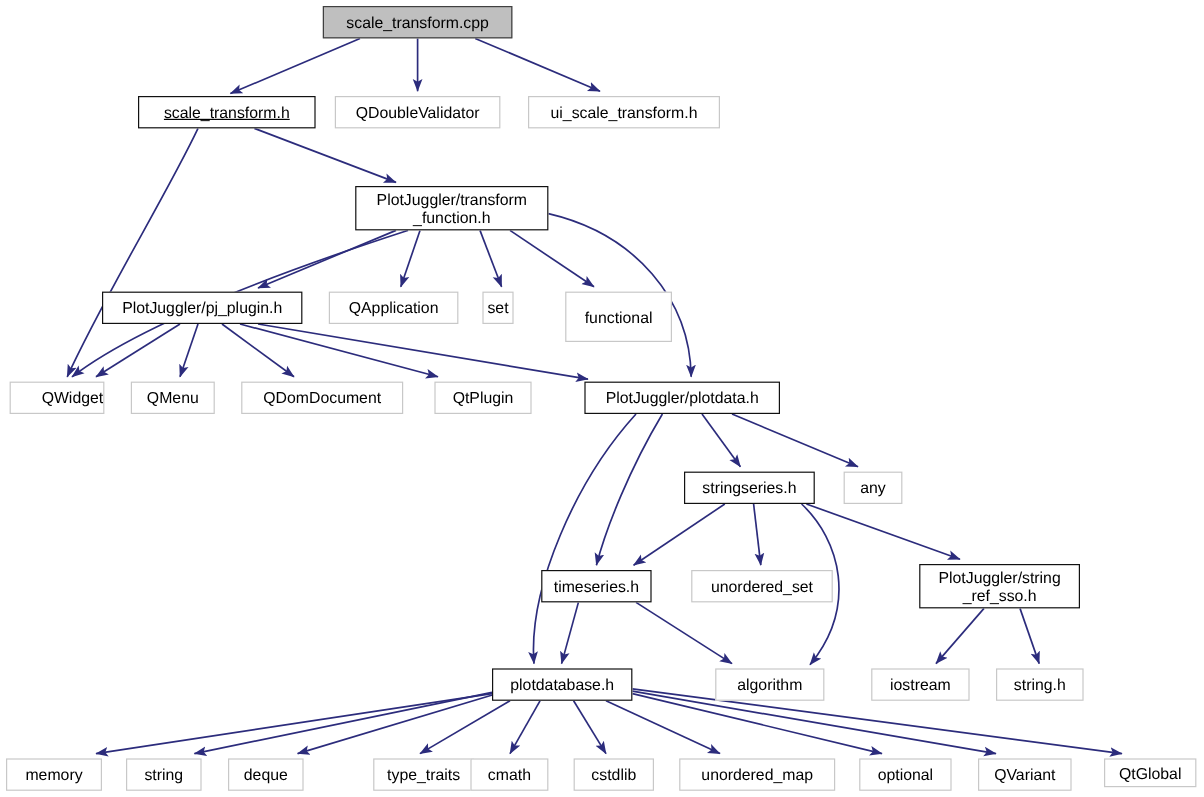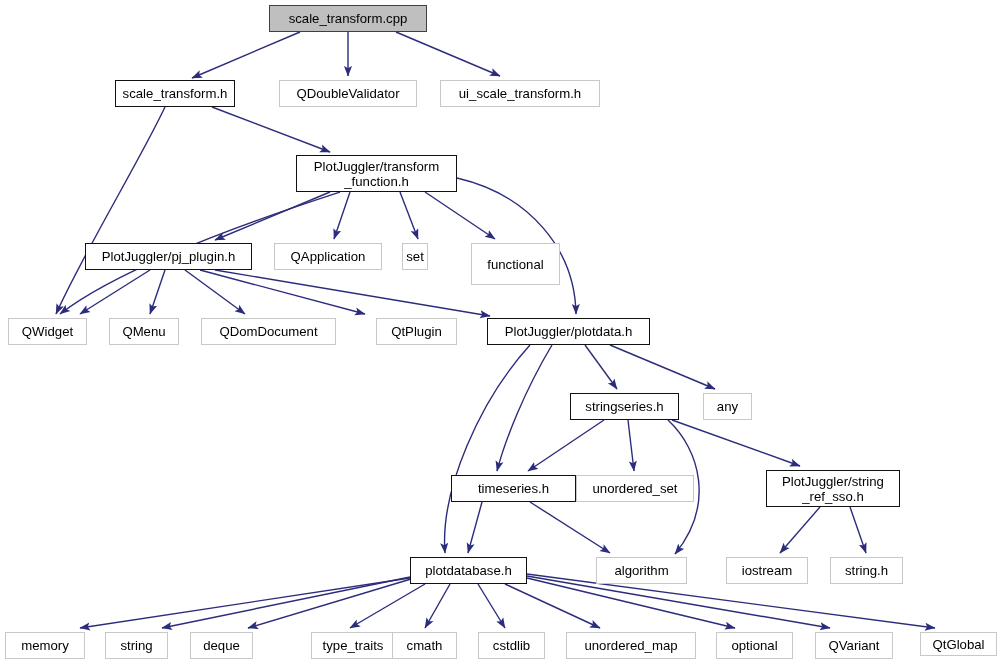--- a/index.html
+++ b/index.html
@@ -96,37 +96,37 @@
         <path d="M 450,584 L 425,628" fill="none" stroke="#2c2c7c" stroke-width="1.4" marker-end="url(#arrowhead)"></path>
         <path d="M 478,584 L 505,628" fill="none" stroke="#2c2c7c" stroke-width="1.4" marker-end="url(#arrowhead)"></path>
         <path d="M 505,584 L 600,628" fill="none" stroke="#2c2c7c" stroke-width="1.4" marker-end="url(#arrowhead)"></path>
         <path d="M 527,578 L 735,628" fill="none" stroke="#2c2c7c" stroke-width="1.4" marker-end="url(#arrowhead)"></path>
         <path d="M 527,576 L 830,628" fill="none" stroke="#2c2c7c" stroke-width="1.4" marker-end="url(#arrowhead)"></path>
         <path d="M 527,574 L 935,628" fill="none" stroke="#2c2c7c" stroke-width="1.4" marker-end="url(#arrowhead)"></path>
       </g>
   </svg>
   <div id="node-layer">
       <div class="node root" style="left: 269px; top: 5px; width: 158px; height: 27px;"><span class="label">scale_transform.cpp</span></div>
-      <div class="node strong" style="left: 115px; top: 80px; width: 120px; height: 27px;"><span class="label">scale_transform.h</span></div>
+      <div class="node strong" style="left: 115px; top: 80px; width: 148px; height: 27px; text-decoration: underline;"><span class="label">scale_transform.h</span></div>
       <div class="node " style="left: 279px; top: 80px; width: 138px; height: 27px;"><span class="label">QDoubleValidator</span></div>
       <div class="node " style="left: 440px; top: 80px; width: 160px; height: 27px;"><span class="label">ui_scale_transform.h</span></div>
       <div class="node strong" style="left: 296px; top: 155px; width: 161px; height: 37px;"><span class="label">PlotJuggler/transform
 _function.h</span></div>
       <div class="node strong" style="left: 85px; top: 243px; width: 167px; height: 27px;"><span class="label">PlotJuggler/pj_plugin.h</span></div>
       <div class="node " style="left: 274px; top: 243px; width: 108px; height: 27px;"><span class="label">QApplication</span></div>
       <div class="node " style="left: 402px; top: 243px; width: 26px; height: 27px;"><span class="label">set</span></div>
       <div class="node " style="left: 471px; top: 243px; width: 89px; height: 42px;"><span class="label">functional</span></div>
-      <div class="node " style="left: 8px; top: 318px; width: 79px; height: 27px;"><span class="label">QWidget</span></div>
+      <div class="node " style="left: 8px; top: 318px; width: 79px; height: 27px; text-align: right;"><span class="label">QWidget</span></div>
       <div class="node " style="left: 109px; top: 318px; width: 70px; height: 27px;"><span class="label">QMenu</span></div>
       <div class="node " style="left: 201px; top: 318px; width: 135px; height: 27px;"><span class="label">QDomDocument</span></div>
-      <div class="node " style="left: 376px; top: 318px; width: 81px; height: 27px;"><span class="label">QtPlugin</span></div>
+      <div class="node " style="left: 362px; top: 318px; width: 81px; height: 27px;"><span class="label">QtPlugin</span></div>
       <div class="node strong" style="left: 487px; top: 318px; width: 163px; height: 27px;"><span class="label">PlotJuggler/plotdata.h</span></div>
       <div class="node strong" style="left: 570px; top: 393px; width: 109px; height: 27px;"><span class="label">stringseries.h</span></div>
       <div class="node " style="left: 703px; top: 393px; width: 49px; height: 27px;"><span class="label">any</span></div>
-      <div class="node strong" style="left: 451px; top: 475px; width: 125px; height: 27px;"><span class="label">timeseries.h</span></div>
+      <div class="node strong" style="left: 451px; top: 475px; width: 92px; height: 27px;"><span class="label">timeseries.h</span></div>
       <div class="node " style="left: 576px; top: 475px; width: 118px; height: 27px;"><span class="label">unordered_set</span></div>
       <div class="node strong" style="left: 766px; top: 470px; width: 134px; height: 37px;"><span class="label">PlotJuggler/string
 _ref_sso.h</span></div>
       <div class="node strong" style="left: 410px; top: 557px; width: 117px; height: 27px;"><span class="label">plotdatabase.h</span></div>
       <div class="node " style="left: 596px; top: 557px; width: 91px; height: 27px;"><span class="label">algorithm</span></div>
       <div class="node " style="left: 726px; top: 557px; width: 82px; height: 27px;"><span class="label">iostream</span></div>
       <div class="node " style="left: 830px; top: 557px; width: 73px; height: 27px;"><span class="label">string.h</span></div>
       <div class="node " style="left: 5px; top: 632px; width: 80px; height: 27px; justify-content: flex-end;"><span class="label">memory</span></div>
       <div class="node " style="left: 105px; top: 632px; width: 63px; height: 27px;"><span class="label">string</span></div>
       <div class="node " style="left: 190px; top: 632px; width: 63px; height: 27px;"><span class="label">deque</span></div>

